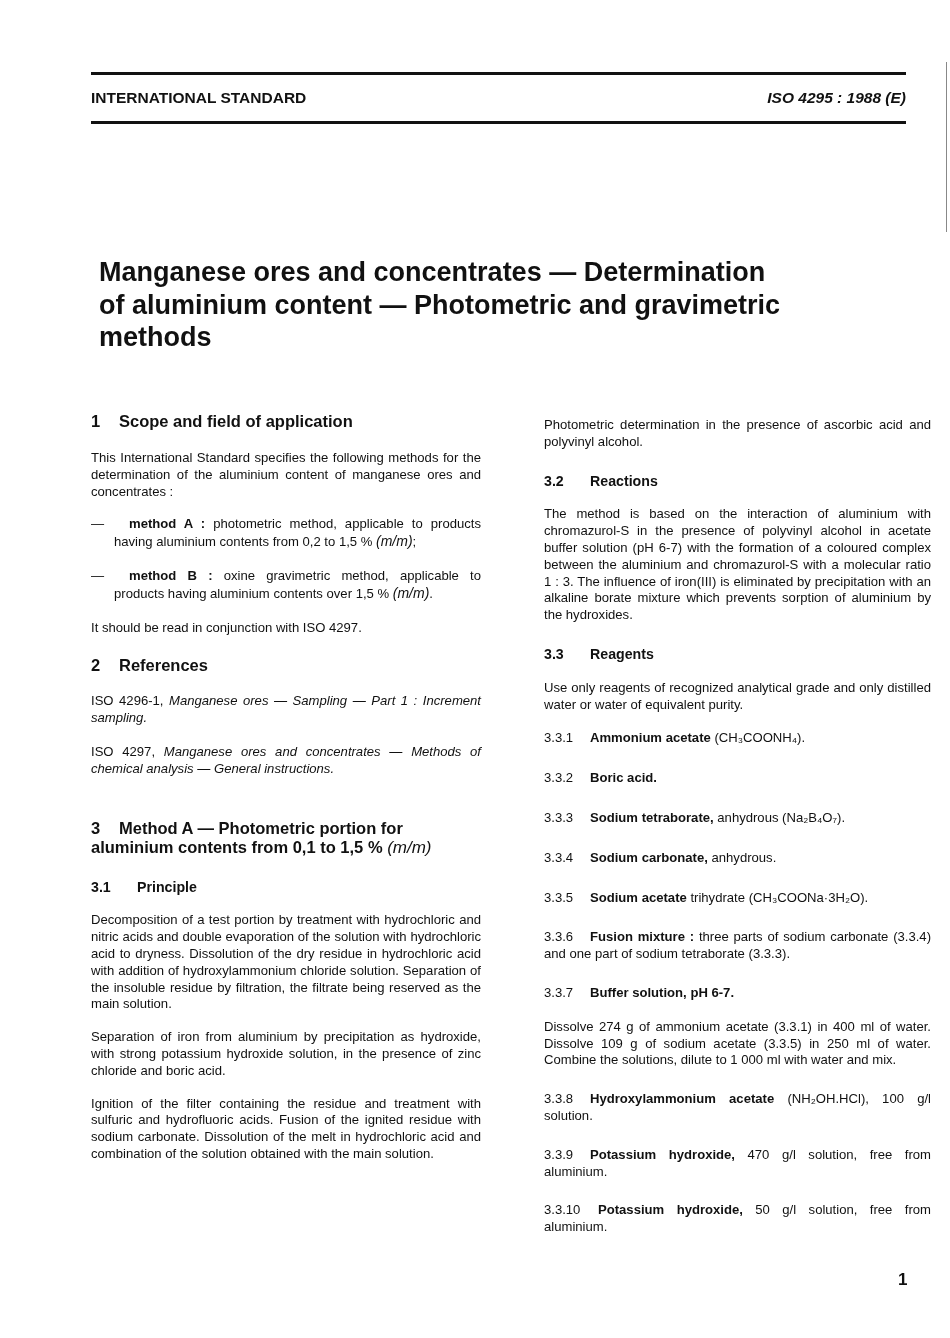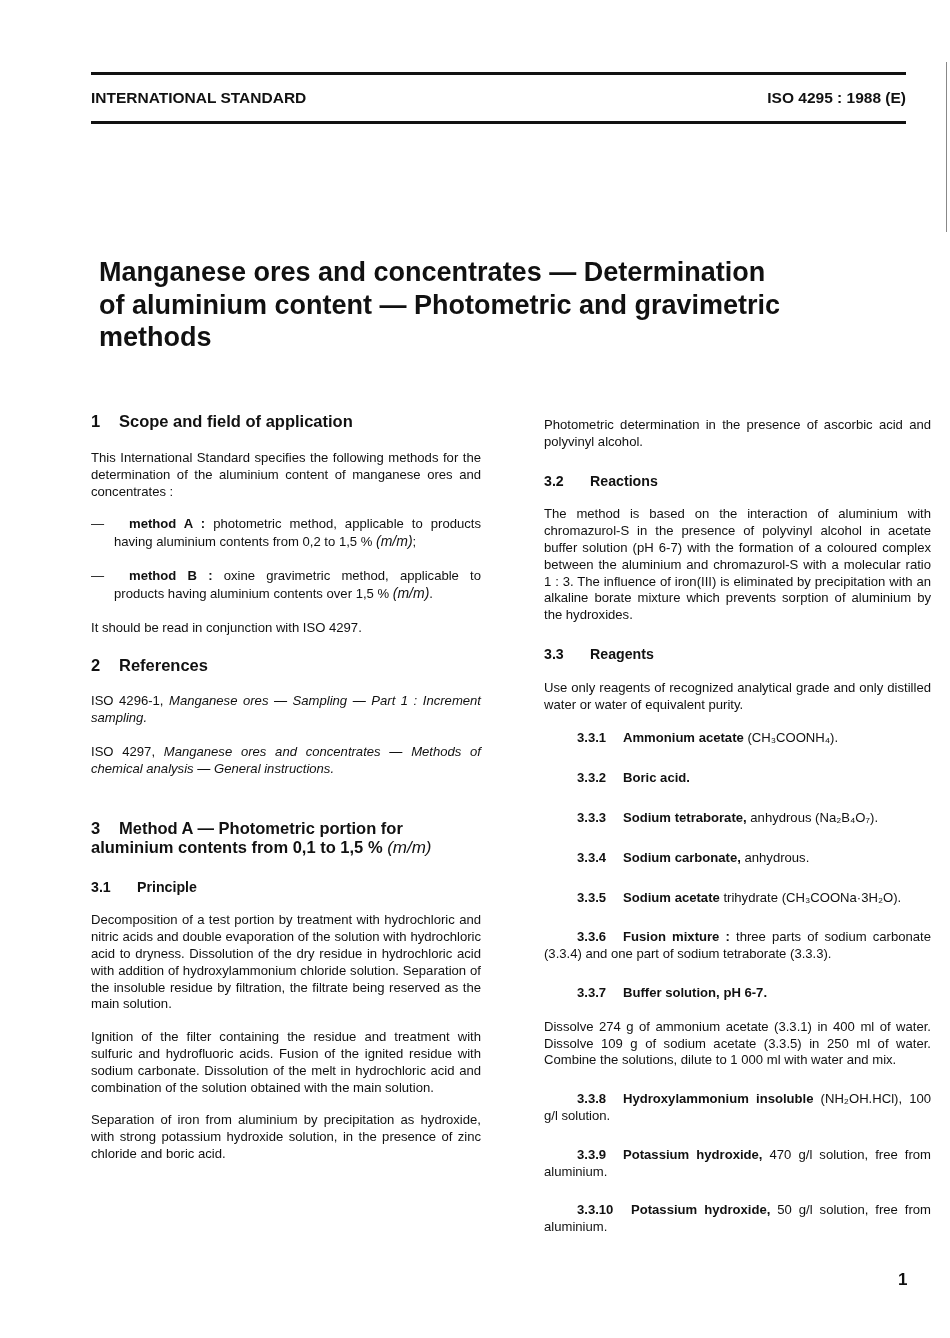--- a/index.html
+++ b/index.html
@@ -2,31 +2,31 @@
 <html><head>
 <meta charset="utf-8">
 <style>
   html, body { margin: 0; padding: 0; background: #ffffff; }
   body { width: 950px; height: 1338px; position: relative; overflow: hidden; color: #111; font-family: "Liberation Sans", sans-serif; }
   .rule { position: absolute; left: 91px; width: 815px; background: #111; }
   .rule.top { top: 72px; height: 3px; }
   .rule.bottom { top: 121px; height: 3px; }
   .edge { position: absolute; left: 946px; top: 62px; width: 1px; height: 170px; background: #888; }
   .hdr-left { position: absolute; left: 91px; top: 89px; font-weight: bold; font-size: 15.5px; letter-spacing: 0px; }
-  .hdr-right { position: absolute; right: 44px; top: 89px; font-weight: bold; font-size: 15.5px; }
+  .hdr-right { position: absolute; right: 44px; top: 89px; font-weight: bold; font-size: 15.5px; font-style: italic; }
   .title { position: absolute; left: 99px; top: 256px; width: 800px; font-weight: bold; font-size: 27px; line-height: 32.5px; }
   .col { position: absolute; top: 412px; font-size: 13.1px; line-height: 16.8px; }
   .col.left { left: 91px; width: 390px; }
   .col.right { left: 544px; width: 387px; }
   p { margin: 0; text-align: justify; }
   .h1 { font-weight: bold; font-size: 16.5px; line-height: 19px; }
   .h1 .num { display: inline-block; width: 28px; }
   .h2 { font-weight: bold; font-size: 14.2px; }
   .h2 .num { display: inline-block; width: 46px; }
-  .h3num { font-weight: bold; display: inline-block; width: 46px; margin-left: 33px; }
+  .h3num { font-weight: normal; display: inline-block; width: 46px; }
   .h3num.wide { width: 54px; }
   .b { font-weight: bold; }
   .i { font-style: italic; }
   .mm { font-family: Liberation Sans, sans-serif; font-style: italic; font-size: 14px; }
   .dash-item { padding-left: 23px; text-indent: -23px; }
   .dash-item .dash { display: inline-block; width: 23px; text-indent: 0; }
   .pageno { position: absolute; left: 898px; top: 1270px; font-weight: bold; font-size: 17px; }
 </style>
 </head>
 <body>
@@ -67,22 +67,22 @@
 
   <div class="h1" style="margin-top:41px">
     <div><span class="num">3</span><span>Method A — Photometric portion for</span></div>
     <div><span>aluminium contents from 0,1 to 1,5 % </span><span class="mm" style="font-size:17px;font-weight:normal">(m/m)</span></div>
   </div>
 
   <div class="h2" style="margin-top:22px">
     <span class="num">3.1</span><span>Principle</span>
   </div>
   <p style="margin-top:17px">Decomposition of a test portion by treatment with hydrochloric and nitric acids and double evaporation of the solution with hydrochloric acid to dryness. Dissolution of the dry residue in hydrochloric acid with addition of hydroxylammonium chloride solution. Separation of the insoluble residue by filtration, the filtrate being reserved as the main solution.</p>
+  <p style="margin-top:16px">Separation of iron from aluminium by precipitation as hydroxide, with strong potassium hydroxide solution, in the presence of zinc chloride and boric acid.</p>
   <p style="margin-top:16px">Ignition of the filter containing the residue and treatment with sulfuric and hydrofluoric acids. Fusion of the ignited residue with sodium carbonate. Dissolution of the melt in hydrochloric acid and combination of the solution obtained with the main solution.</p>
-  <p style="margin-top:16px">Separation of iron from aluminium by precipitation as hydroxide, with strong potassium hydroxide solution, in the presence of zinc chloride and boric acid.</p>
 </div>
 
 <div class="col right">
   <p style="margin-top:5px">Photometric determination in the presence of ascorbic acid and polyvinyl alcohol.</p>
 
   <div class="h2" style="margin-top:22px">
     <span class="num">3.2</span><span>Reactions</span>
   </div>
   <p style="margin-top:17px">The method is based on the interaction of aluminium with chromazurol-S in the presence of polyvinyl alcohol in acetate buffer solution (pH 6-7) with the formation of a coloured complex between the aluminium and chromazurol-S with a molecular ratio 1 : 3. The influence of iron(III) is eliminated by precipitation with an alkaline borate mixture which prevents sorption of aluminium by the hydroxides.</p>
 
@@ -92,18 +92,18 @@
   <p style="margin-top:17px">Use only reagents of recognized analytical grade and only distilled water or water of equivalent purity.</p>
 
   <p style="margin-top:17px"><span class="h3num">3.3.1</span><span class="b">Ammonium acetate</span><span> (CH₃COONH₄).</span></p>
   <p style="margin-top:23px"><span class="h3num">3.3.2</span><span class="b">Boric acid.</span><span></span></p>
   <p style="margin-top:23px"><span class="h3num">3.3.3</span><span class="b">Sodium tetraborate,</span><span> anhydrous (Na₂B₄O₇).</span></p>
   <p style="margin-top:23px"><span class="h3num">3.3.4</span><span class="b">Sodium carbonate,</span><span> anhydrous.</span></p>
   <p style="margin-top:23px"><span class="h3num">3.3.5</span><span class="b">Sodium acetate</span><span> trihydrate (CH₃COONa·3H₂O).</span></p>
   <p style="margin-top:23px"><span class="h3num">3.3.6</span><span class="b">Fusion mixture :</span><span> three parts of sodium carbonate (3.3.4) and one part of sodium tetraborate (3.3.3).</span></p>
   <p style="margin-top:22px"><span class="h3num">3.3.7</span><span class="b">Buffer solution, pH 6-7.</span></p>
   <p style="margin-top:17px">Dissolve 274 g of ammonium acetate (3.3.1) in 400 ml of water. Dissolve 109 g of sodium acetate (3.3.5) in 250 ml of water. Combine the solutions, dilute to 1 000 ml with water and mix.</p>
-  <p style="margin-top:22px"><span class="h3num">3.3.8</span><span class="b">Hydroxylammonium insoluble</span><span> (NH₂OH.HCl), 100 g/l solution.</span></p>
+  <p style="margin-top:22px"><span class="h3num">3.3.8</span><span class="b">Hydroxylammonium acetate</span><span> (NH₂OH.HCl), 100 g/l solution.</span></p>
   <p style="margin-top:22px"><span class="h3num">3.3.9</span><span class="b">Potassium hydroxide,</span><span> 470 g/l solution, free from aluminium.</span></p>
   <p style="margin-top:22px"><span class="h3num wide">3.3.10</span><span class="b">Potassium hydroxide,</span><span> 50 g/l solution, free from aluminium.</span></p>
 </div>
 
 <div class="pageno">1</div>
 
 </body></html>

